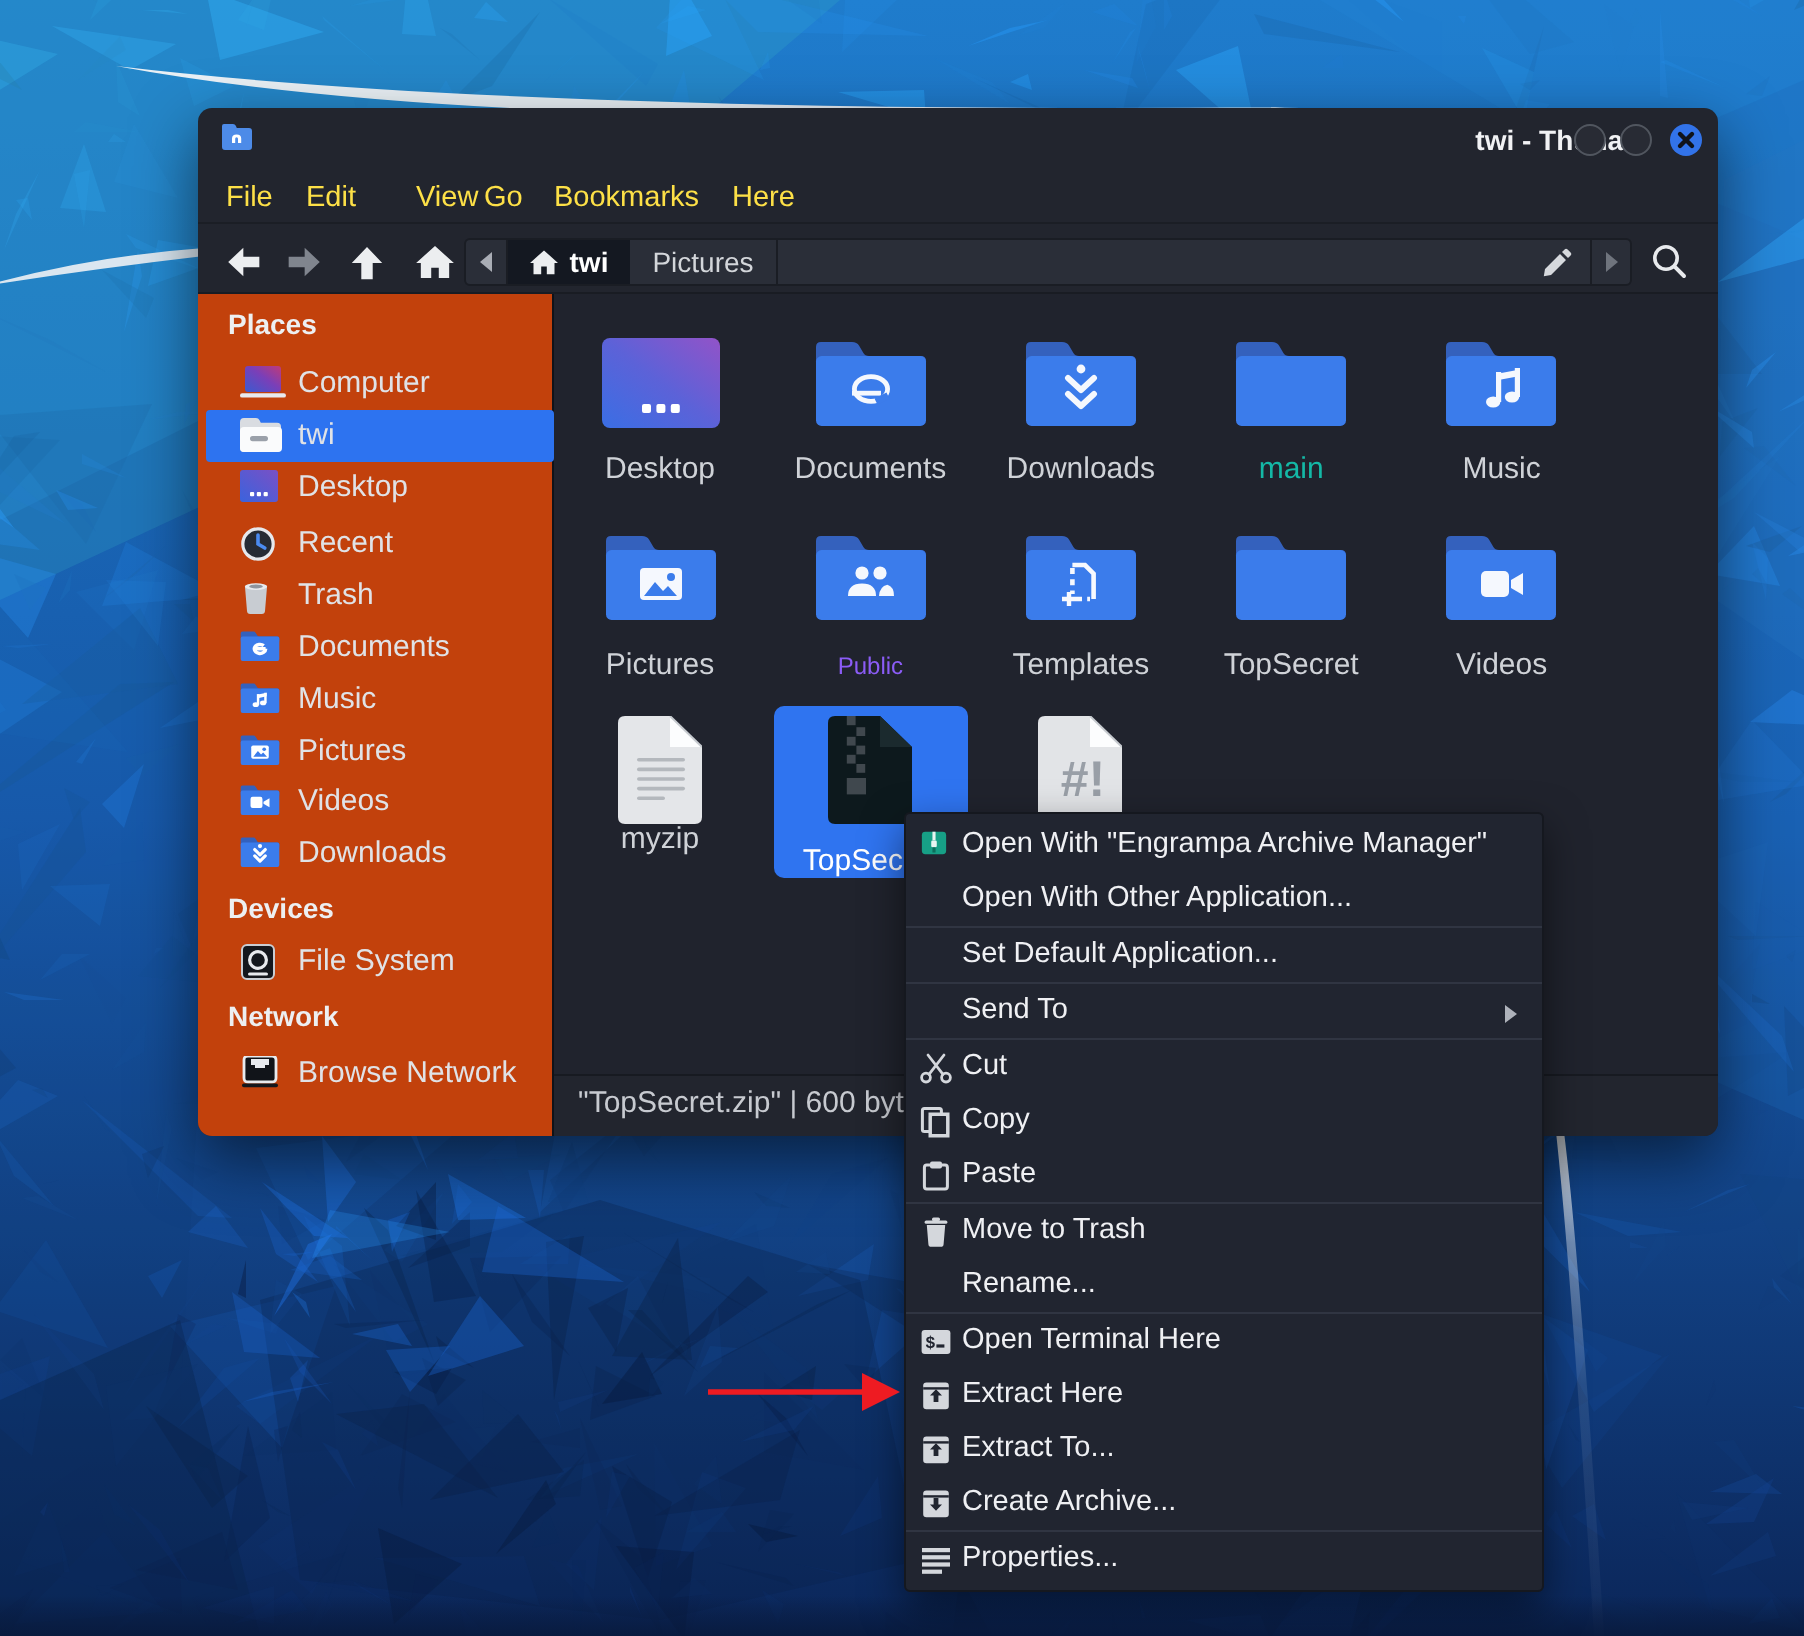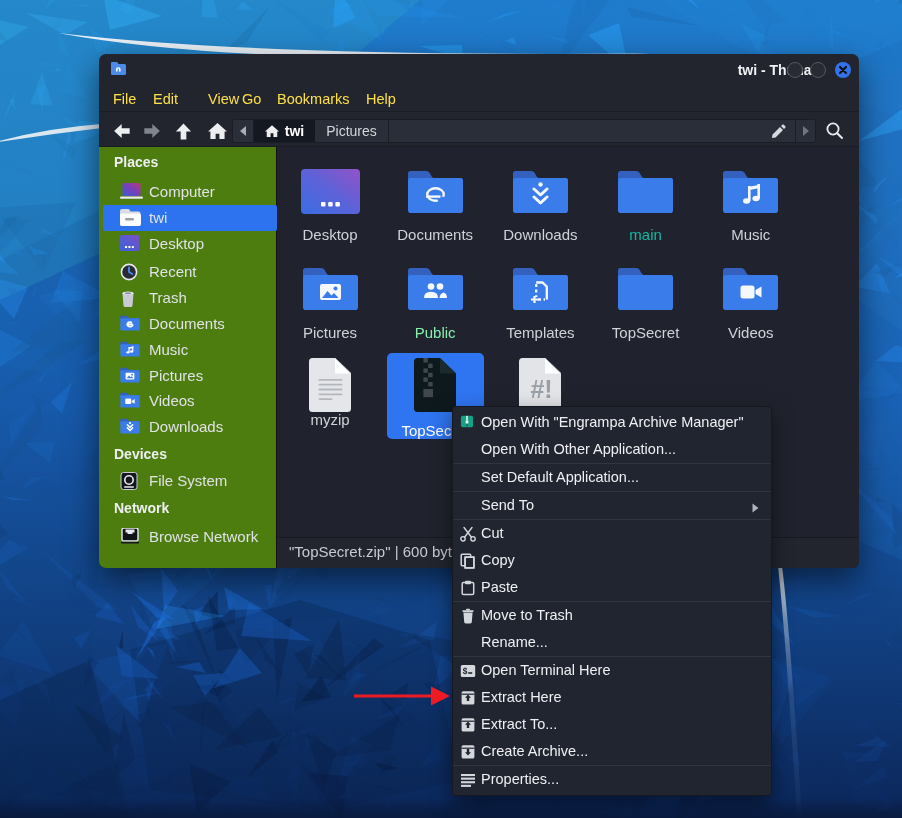--- a/index.html
+++ b/index.html
@@ -7,21 +7,21 @@
 .tbar{position:absolute;left:0;top:0;width:100%;height:31px}
 .title{position:absolute;left:0;right:42px;top:7.5px;text-align:right;font-size:14px;font-weight:bold;color:#f1f2f4}
 .wbtn{position:absolute;top:8px;width:16px;height:16px;border-radius:50%;background:#282b34;border:1.5px solid #51565f}
 .wbtn.close{background:#3273e9;border:none;width:16px;height:16px;top:8px}
 .menubar{position:absolute;left:0;top:31px;width:100%;height:27px;font-size:14.5px;color:#fde047;border-bottom:1px solid #1b1e25}
 .menubar span{position:absolute;top:6px}
 .toolbar{position:absolute;left:0;top:59px;width:100%;height:34px;border-bottom:1px solid #191c23}
 .ticon{position:absolute;top:0}
 .pathbar{position:absolute;left:133px;top:6px;width:584px;height:24px;background:#2a2e38;border:1px solid #1a1d24;border-radius:3px;display:flex}
 .crumb{height:100%;display:flex;align-items:center;justify-content:center;color:#d3d6da;font-size:14px}
-.sidebar{position:absolute;left:0;top:93px;width:178px;bottom:0;background:#4d7c0f;border-radius:0 0 0 7px;border-right:1px solid #101218}
+.sidebar{position:absolute;left:0;top:93px;width:178px;bottom:0;background:#c2410c;border-radius:0 0 0 7px;border-right:1px solid #101218}
 .srow{position:absolute;left:0;width:100%;height:26px;color:#e0e2e6;font-size:15px}
 .srow .lbl{position:absolute;left:50px;top:4px}
 .srow .ic{position:absolute;left:21px;top:4px;width:20px;height:18px}
 .shead{position:absolute;left:15px;width:100%;height:26px;font-weight:bold;font-size:14px;color:#edeff1}
 .shead span{position:absolute;top:5px}
 .srow.sel{background:#2d73f0;left:4px;width:174px;border-radius:2px}
 .srow.sel .lbl{left:46px}
 .srow.sel .ic{left:17px}
 .main{position:absolute;left:178px;top:93px;right:0;height:390px;background:#20232d}
 .statusbar{position:absolute;left:178px;bottom:0;right:0;height:31px;background:#22252e;border-top:1px solid #171a21;border-radius:0 0 7px 0;color:#c7cad0;font-size:15px}
@@ -1048,21 +1048,21 @@
       <div class="wbtn close" style="left:736px"><svg width="16" height="16" viewBox="0 0 16 16">
           <path d="M5 5 L11 11 M11 5 L5 11" stroke="#10131a" stroke-width="2.2" stroke-linecap="round"></path>
         </svg></div>
     </div>
     <div class="menubar">
       <span style="left:14px">File</span>
       <span style="left:54px">Edit</span>
       <span style="left:109px">View</span>
       <span style="left:143px">Go</span>
       <span style="left:178px">Bookmarks</span>
-      <span style="left:267px">Help</span>
+      <span style="left:267px">Here</span>
     </div>
     <div class="toolbar">
       <span class="ticon" style="left:14px;top:10px"><svg width="20" height="16" viewBox="0 0 22 18">
           <path fill="#eceef0" d="M9.5 1 L1 9 l8.5 8 v-5 h9 v-6 h-9 z"></path>
         </svg></span>
       <span class="ticon" style="left:42px;top:10px"><svg width="20" height="16" viewBox="0 0 22 18">
           <path fill="#80858e" d="M12.5 1 L21 9 l-8.5 8 v-5 h-9 v-6 h9 z"></path>
         </svg></span>
       <span class="ticon" style="left:75px;top:9.5px"><svg width="19" height="18" viewBox="0 0 20 18">
           <path fill="#eceef0" d="M10 0 L2 8.5 h5 v8.5 h6 V8.5 h5 z"></path>
@@ -1326,21 +1326,21 @@
             <rect x="1" y="8" width="55" height="35" rx="2.8" fill="#3b7ceb"></rect>
             <g fill="#fff" opacity="0.95">
               <circle cx="24" cy="19.5" r="3.3"></circle>
               <path d="M17 31 q0-6.3 7-6.3 t7 6.3 z"></path>
               <circle cx="33" cy="19.5" r="3.3"></circle>
               <path d="M32.5 31 q0.3-4.8 4.2-5.6 q3.3 1 3.3 5.6 z"></path>
             </g>
           </svg>
         </div>
       </div>
-      <div class="fitem" style="left:106.2px;top:177.0px"><span style="font-size:15px;color:#86efac">Public</span></div>
+      <div class="fitem" style="left:106.2px;top:177.0px"><span style="font-size:12px;color:#8b5cf6">Public</span></div>
       <div class="fitem" style="left:211.4px;top:120px">
         <div class="icw">
           <svg width="57" height="43" viewBox="0 0 57 43">
             <path fill="#3461bd" d="M3.5 1 h15.5 q2.5 0 3.5 1.8 l2.2 3.7 q0.8 1.5 2.8 1.5 h26 q2.5 0 2.5 2.5 V15 H1 V3.5 Q1 1 3.5 1 Z"></path>
             <rect x="1" y="8" width="55" height="35" rx="2.8" fill="#3b7ceb"></rect>
             <g fill="none" stroke="#fff" stroke-width="2.3" opacity="0.96">
               <path d="M24.2 15.5 h6.3 l4.3 4.3 V32.5"></path>
               <path d="M24.2 17 v13" stroke-dasharray="3 2.6"></path>
               <path d="M26 32.5 h7" stroke-dasharray="3 2.6"></path>
             </g>

